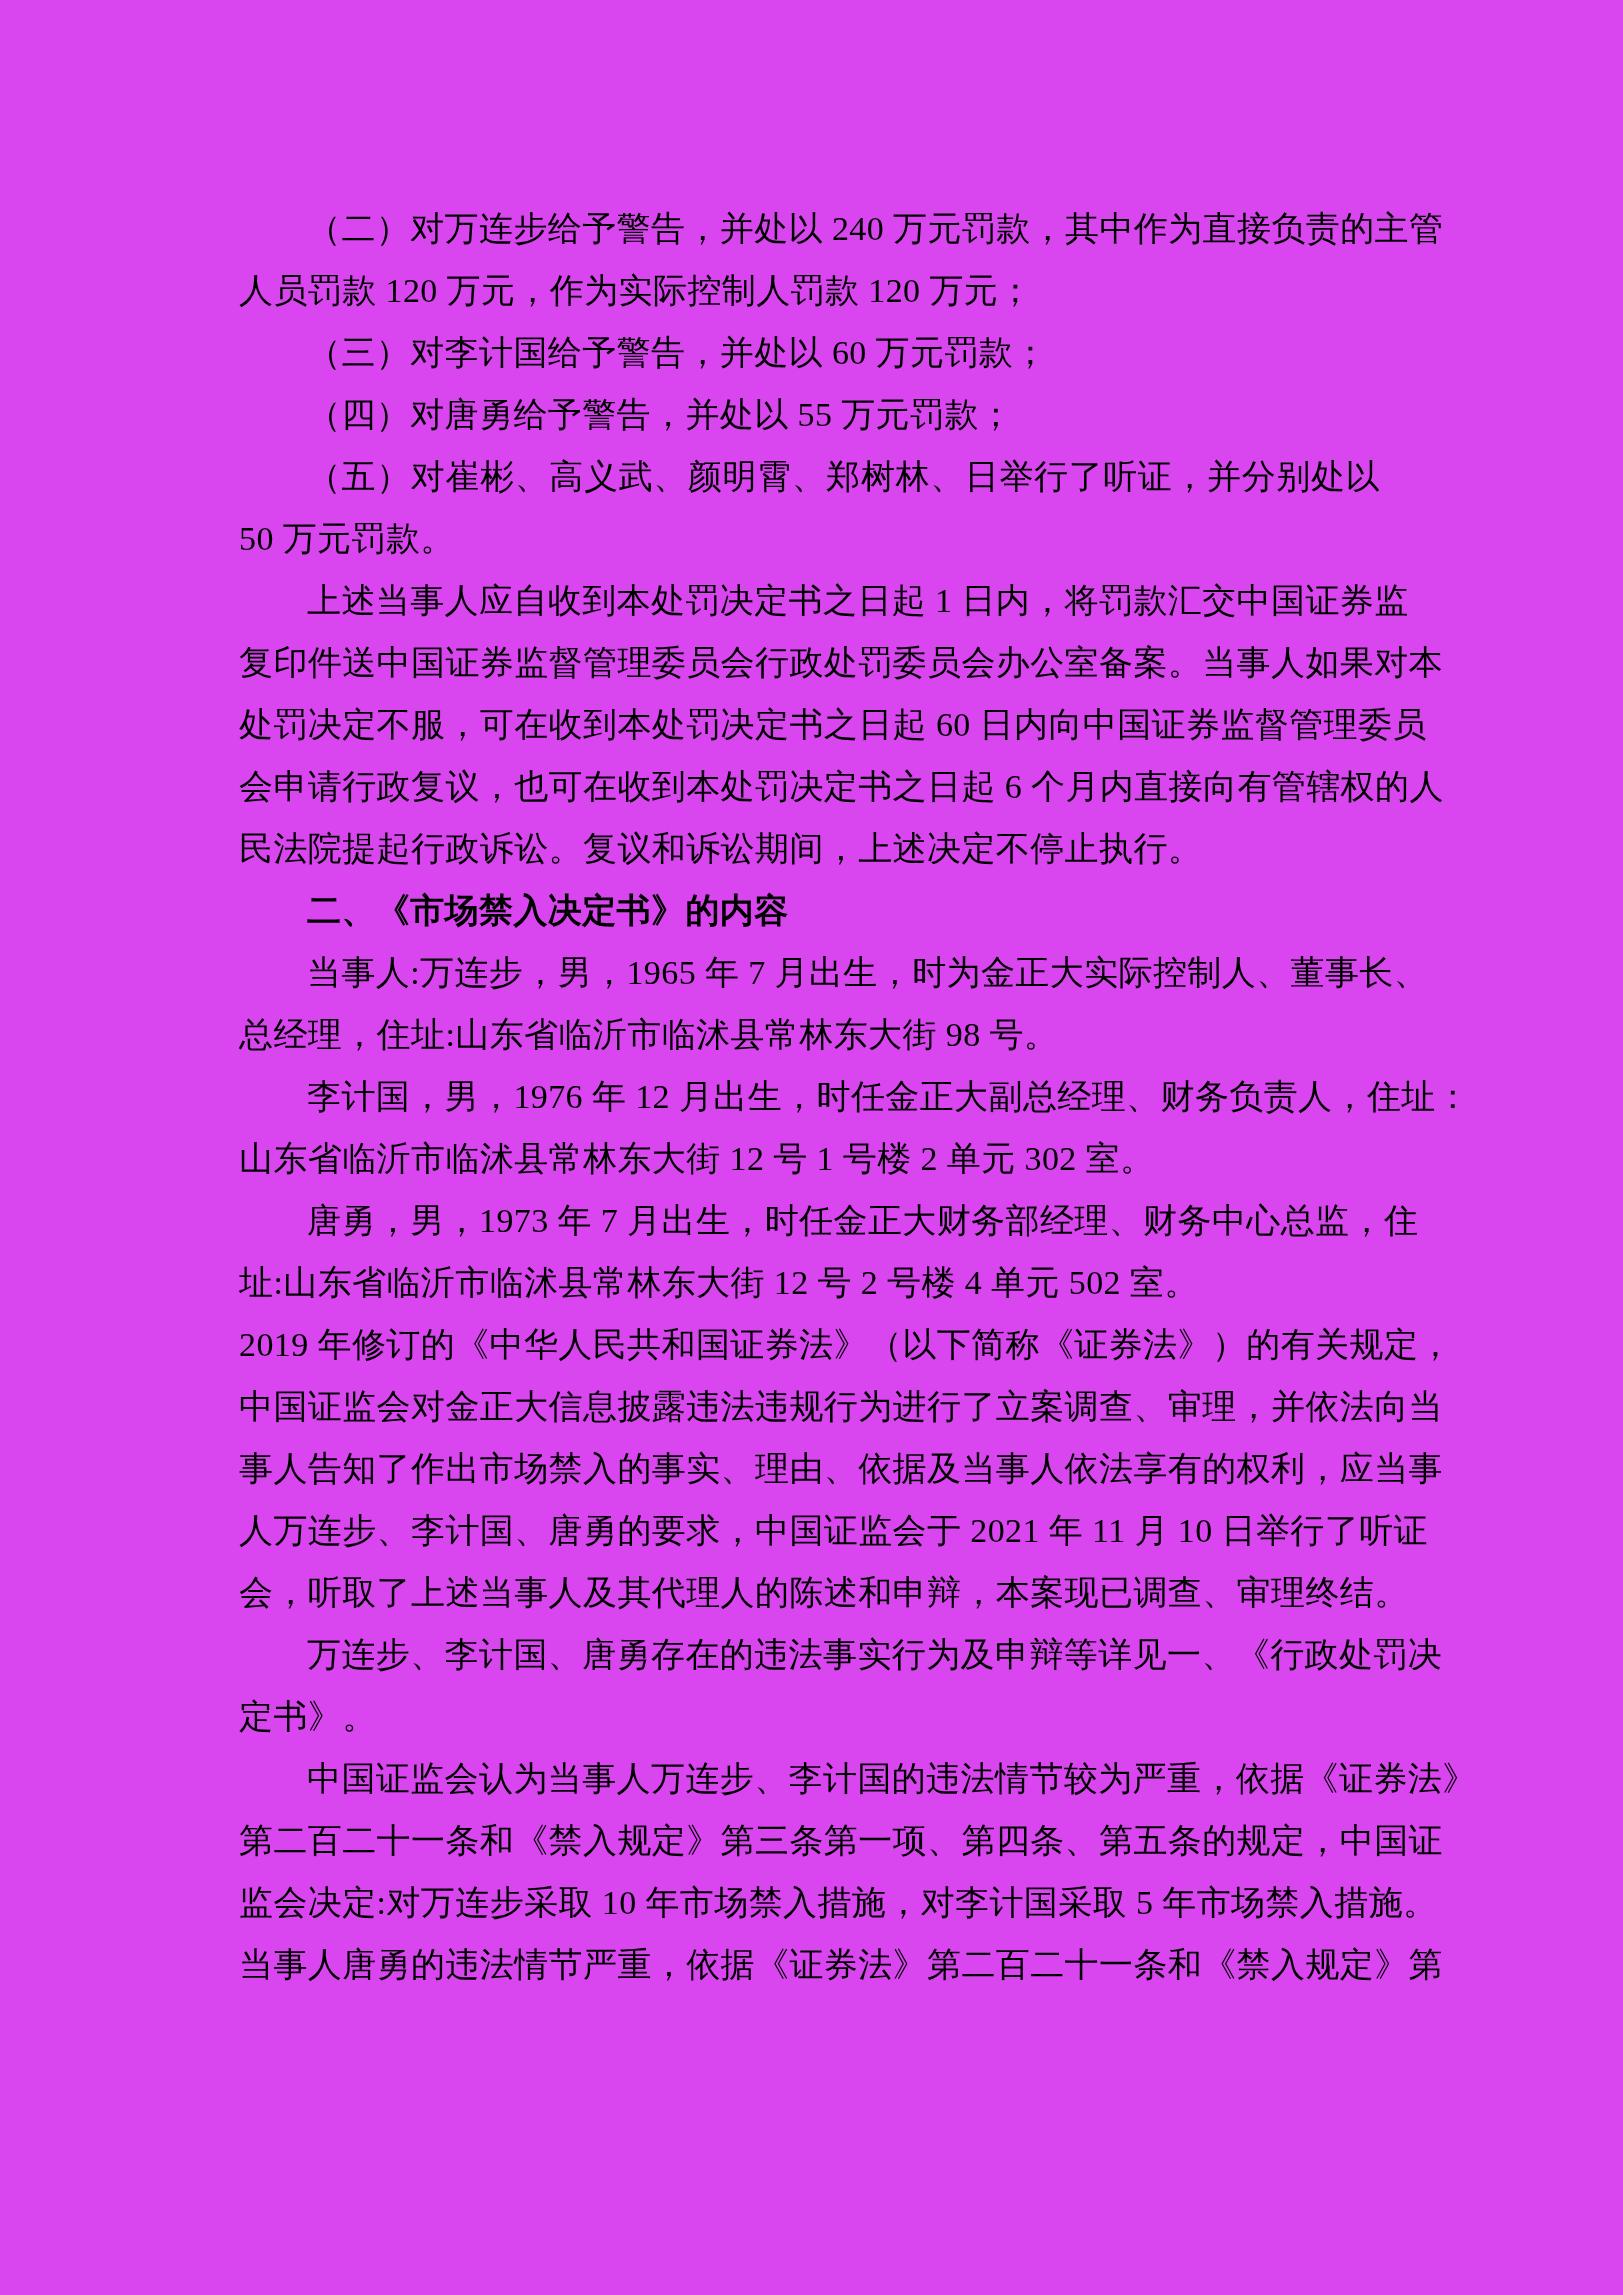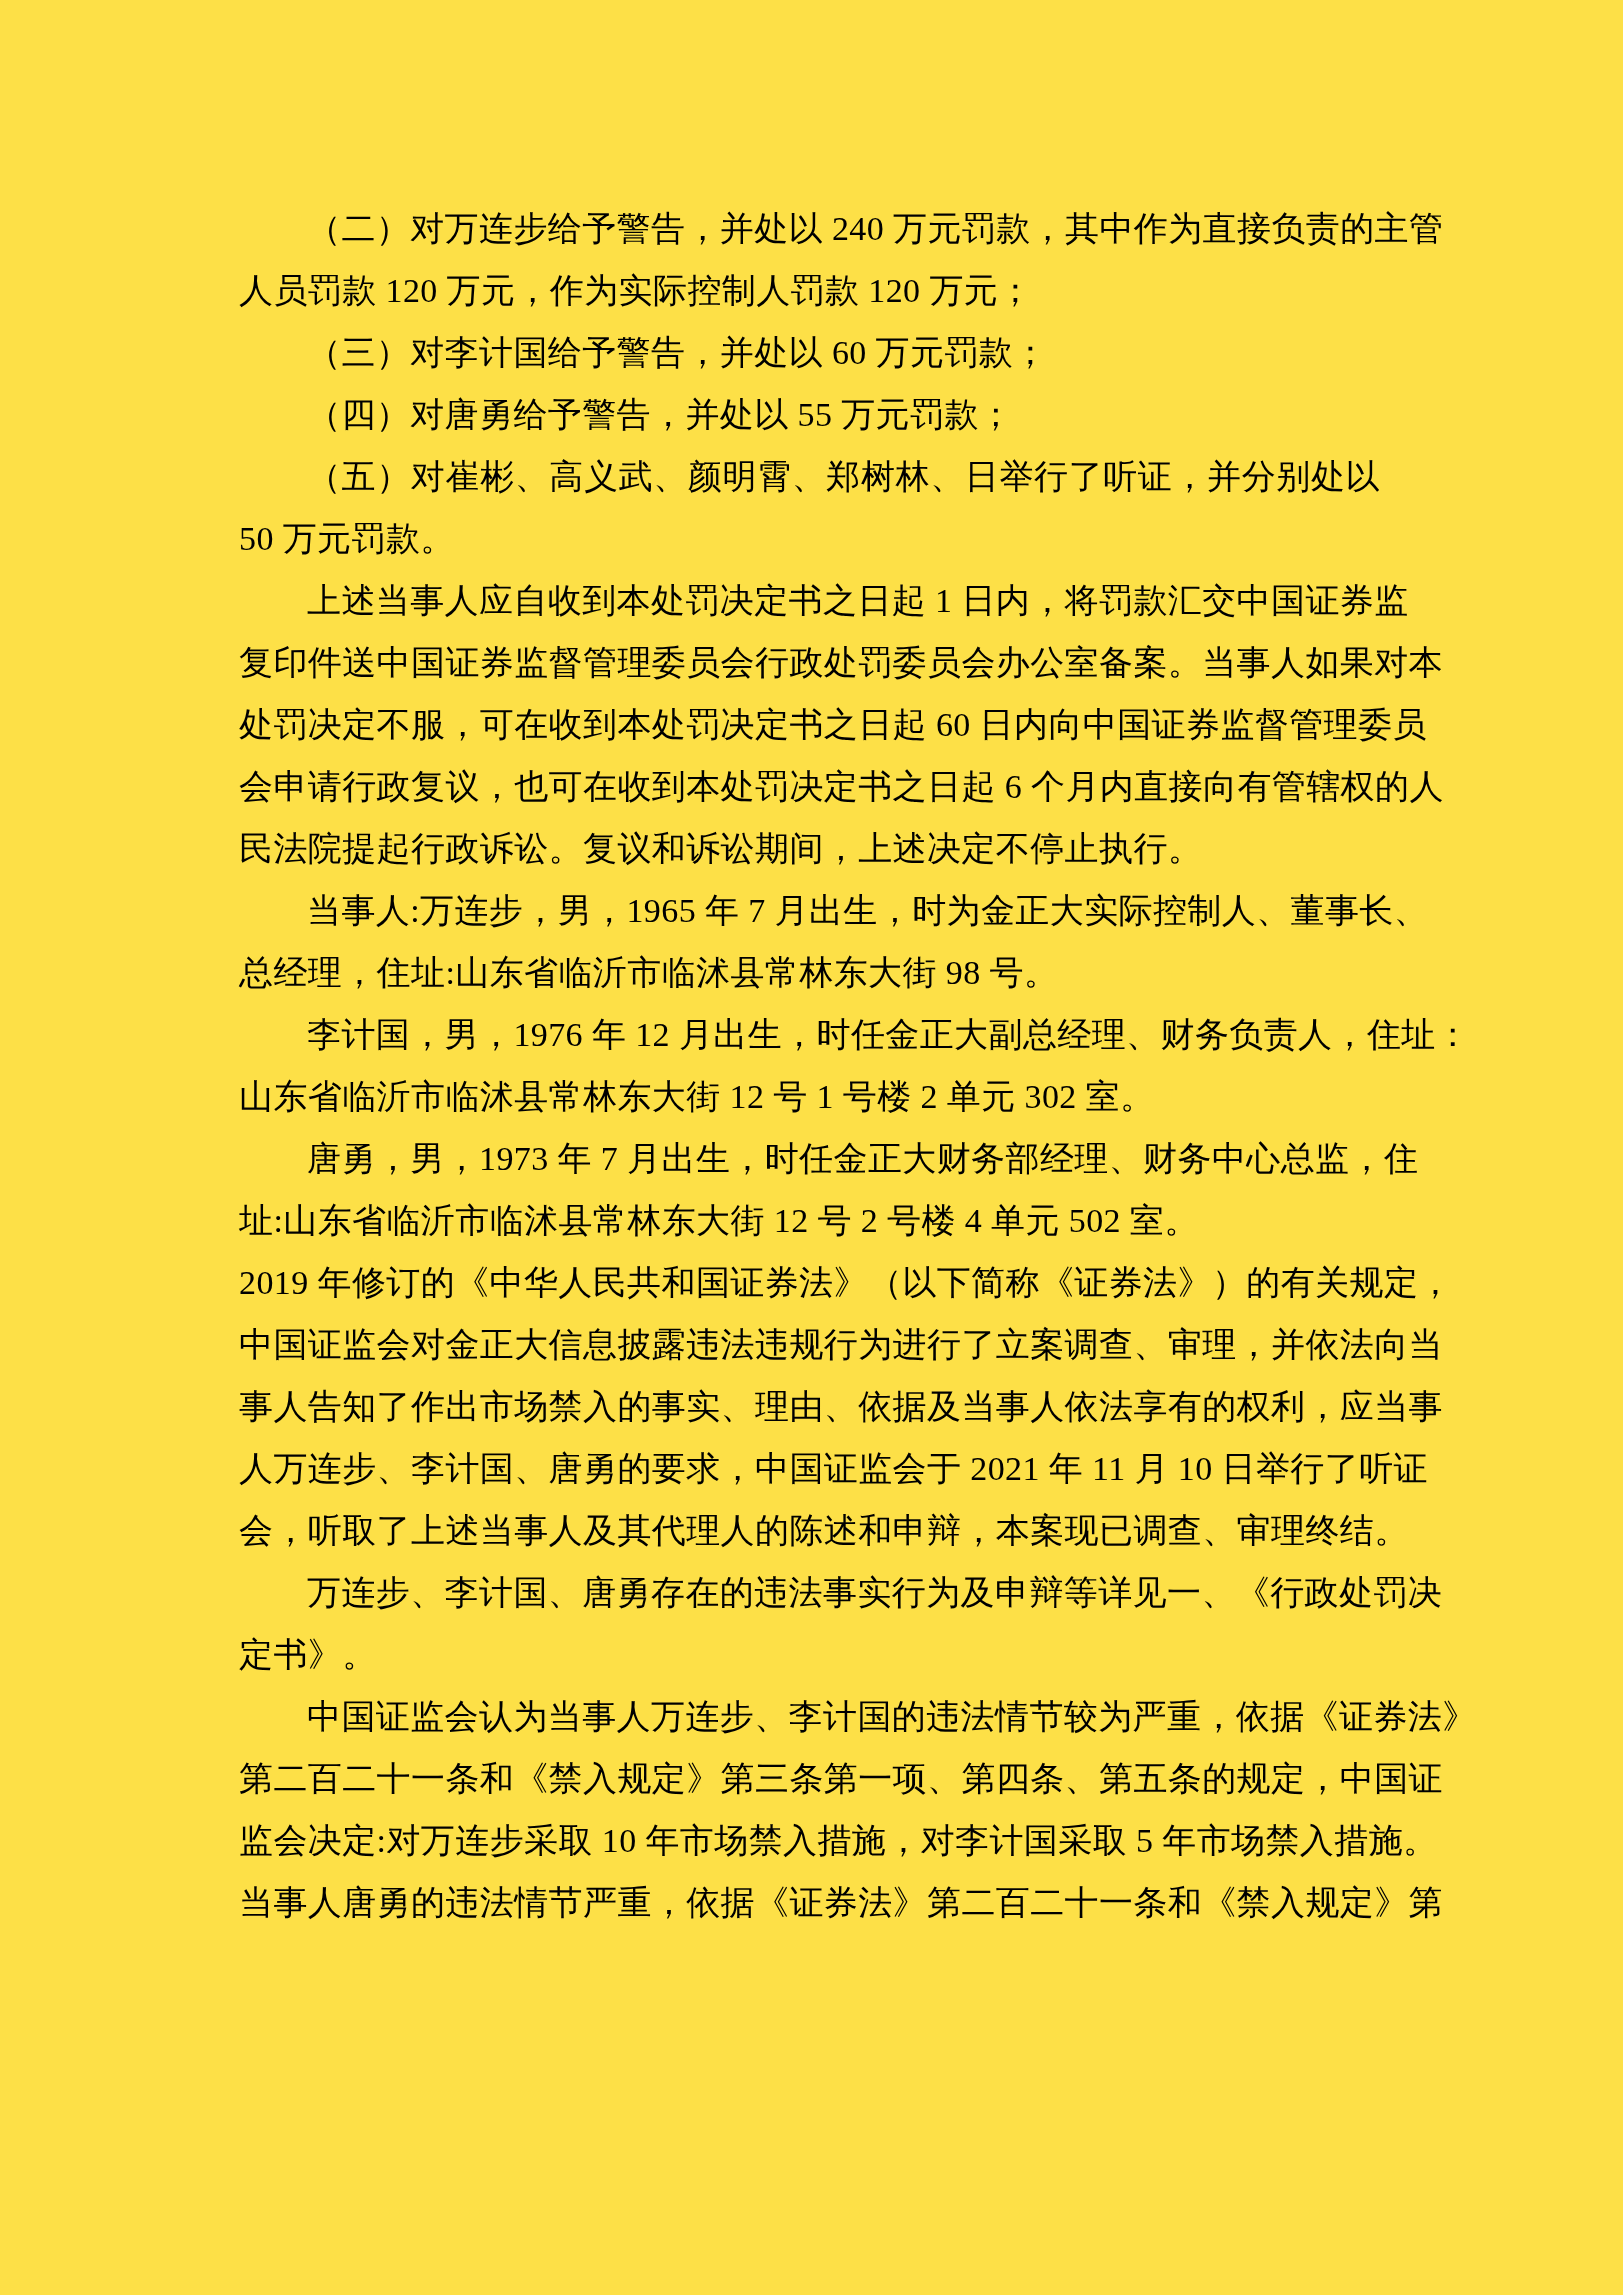--- a/index.html
+++ b/index.html
@@ -13,21 +13,21 @@
     position: relative;
     overflow: hidden;
     font-family: "Liberation Serif", "DejaVu Serif", serif;
   }
   .page {
     position: absolute;
     left: 0;
     top: 0;
     width: 1623px;
     height: 2295px;
-    background: #fde047;
+    background: #d946ef;
   }
   .doc-body {
     position: absolute;
     left: 239px;
     top: 198px;
     width: 1141px;
   }
   .text-line {
     font-size: 34px;
     line-height: 62px;
@@ -59,20 +59,21 @@
       <div class="text-line para-end">人员罚款 120 万元，作为实际控制人罚款 120 万元；</div>
       <div class="text-line para-start para-end">（三）对李计国给予警告，并处以 60 万元罚款；</div>
       <div class="text-line para-start para-end">（四）对唐勇给予警告，并处以 55 万元罚款；</div>
       <div class="text-line para-start">（五）对崔彬、高义武、颜明霄、郑树林、日举行了听证，并分别处以</div>
       <div class="text-line para-end">50 万元罚款。</div>
       <div class="text-line para-start">上述当事人应自收到本处罚决定书之日起 1 日内，将罚款汇交中国证券监</div>
       <div class="text-line">复印件送中国证券监督管理委员会行政处罚委员会办公室备案。当事人如果对本</div>
       <div class="text-line">处罚决定不服，可在收到本处罚决定书之日起 60 日内向中国证券监督管理委员</div>
       <div class="text-line">会申请行政复议，也可在收到本处罚决定书之日起 6 个月内直接向有管辖权的人</div>
       <div class="text-line para-end">民法院提起行政诉讼。复议和诉讼期间，上述决定不停止执行。</div>
+      <div class="text-line para-start para-end bold">二、《市场禁入决定书》的内容</div>
       <div class="text-line para-start">当事人:万连步，男，1965 年 7 月出生，时为金正大实际控制人、董事长、</div>
       <div class="text-line para-end">总经理，住址:山东省临沂市临沭县常林东大街 98 号。</div>
       <div class="text-line para-start">李计国，男，1976 年 12 月出生，时任金正大副总经理、财务负责人，住址：</div>
       <div class="text-line para-end">山东省临沂市临沭县常林东大街 12 号 1 号楼 2 单元 302 室。</div>
       <div class="text-line para-start">唐勇，男，1973 年 7 月出生，时任金正大财务部经理、财务中心总监，住</div>
       <div class="text-line para-end">址:山东省临沂市临沭县常林东大街 12 号 2 号楼 4 单元 502 室。</div>
       <div class="text-line">2019 年修订的《中华人民共和国证券法》（以下简称《证券法》）的有关规定，</div>
       <div class="text-line">中国证监会对金正大信息披露违法违规行为进行了立案调查、审理，并依法向当</div>
       <div class="text-line">事人告知了作出市场禁入的事实、理由、依据及当事人依法享有的权利，应当事</div>
       <div class="text-line">人万连步、李计国、唐勇的要求，中国证监会于 2021 年 11 月 10 日举行了听证</div>

